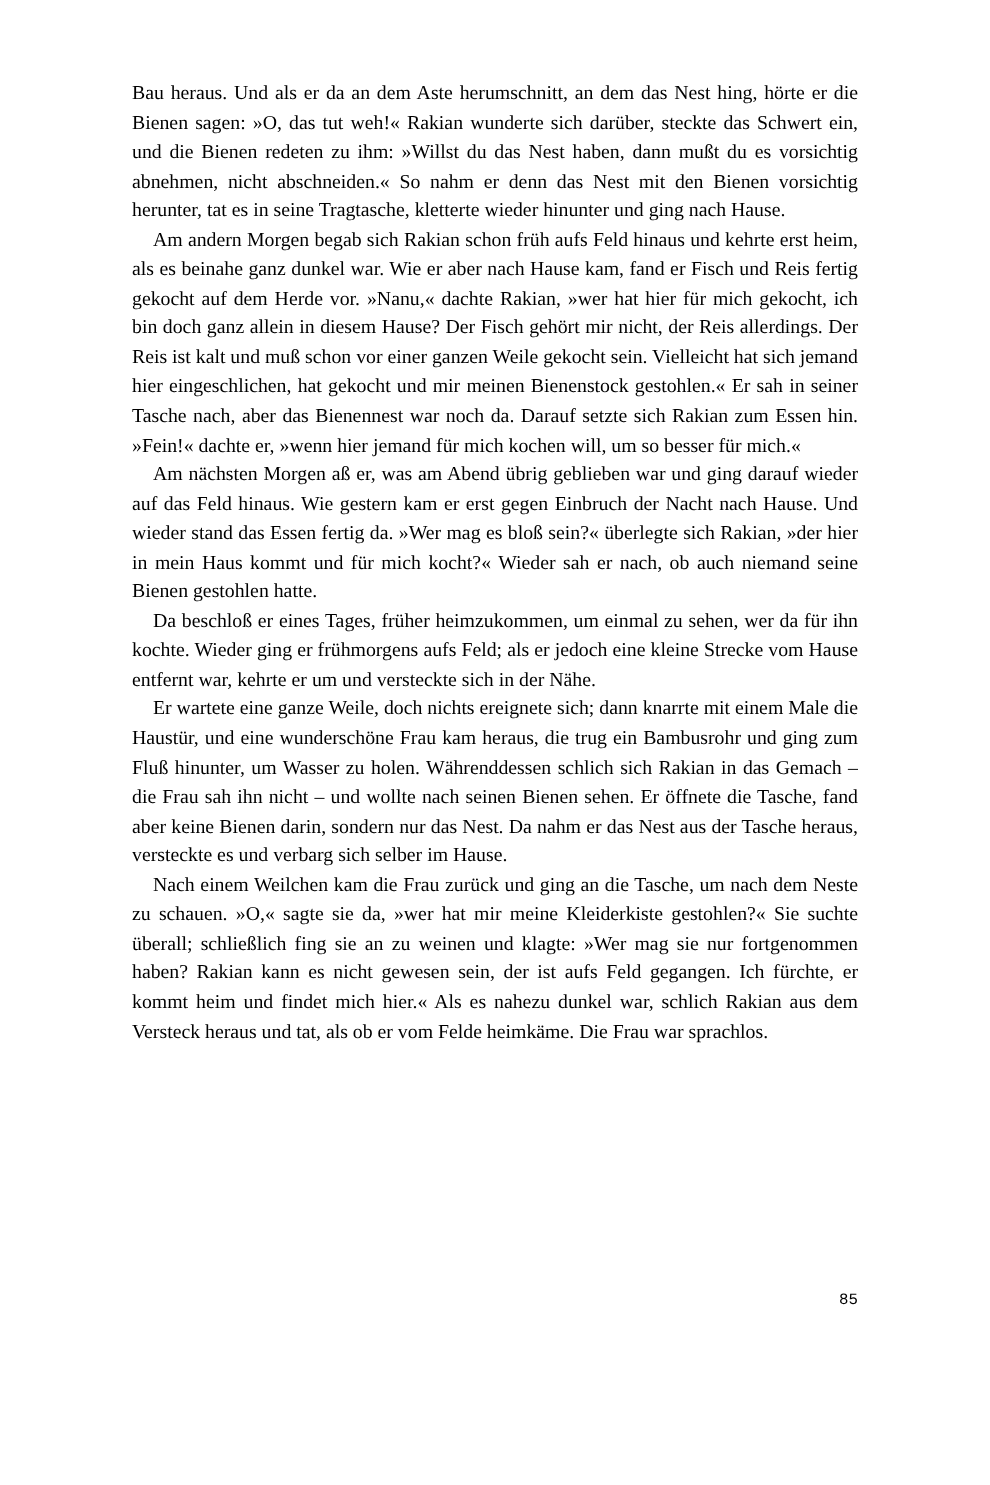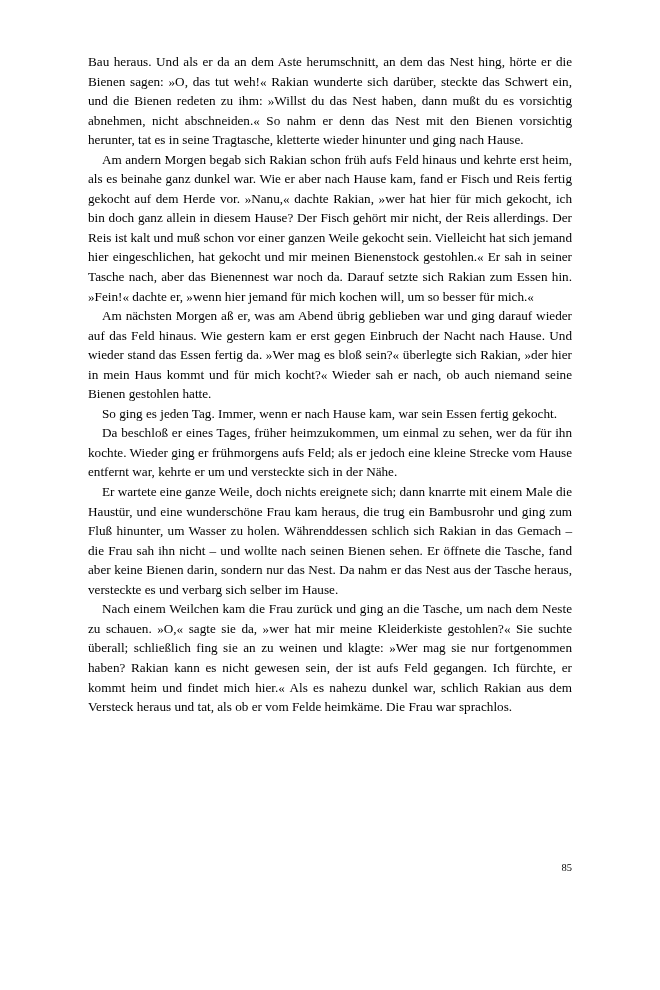--- a/index.html
+++ b/index.html
@@ -33,32 +33,31 @@
     text-indent: 0;
   }
   .body-text p.indent {
     text-indent: 14px;
   }
   .page-number {
     position: absolute;
     right: 88px;
     bottom: 45px;
     font-size: 10.5px;
-    font-family: Liberation Serif, serif;
+    font-family: Liberation Mono, monospace;
     color: #000000;
     text-align: center;
   }
 </style>
 </head>
 <body>
 
 <div class="page">
   <div class="body-text">
     <p>Bau heraus. Und als er da an dem Aste herumschnitt, an dem das Nest hing, hörte er die Bienen sagen: »O, das tut weh!« Rakian wunderte sich darüber, steckte das Schwert ein, und die Bienen redeten zu ihm: »Willst du das Nest haben, dann mußt du es vorsichtig abnehmen, nicht abschneiden.« So nahm er denn das Nest mit den Bienen vorsichtig herunter, tat es in seine Tragtasche, kletterte wieder hinunter und ging nach Hause.</p>
     <p class="indent">Am andern Morgen begab sich Rakian schon früh aufs Feld hinaus und kehrte erst heim, als es beinahe ganz dunkel war. Wie er aber nach Hause kam, fand er Fisch und Reis fertig gekocht auf dem Herde vor. »Nanu,« dachte Rakian, »wer hat hier für mich gekocht, ich bin doch ganz allein in diesem Hause? Der Fisch gehört mir nicht, der Reis allerdings. Der Reis ist kalt und muß schon vor einer ganzen Weile gekocht sein. Vielleicht hat sich jemand hier eingeschlichen, hat gekocht und mir meinen Bienenstock gestohlen.« Er sah in seiner Tasche nach, aber das Bienennest war noch da. Darauf setzte sich Rakian zum Essen hin. »Fein!« dachte er, »wenn hier jemand für mich kochen will, um so besser für mich.«</p>
     <p class="indent">Am nächsten Morgen aß er, was am Abend übrig geblieben war und ging darauf wieder auf das Feld hinaus. Wie gestern kam er erst gegen Einbruch der Nacht nach Hause. Und wieder stand das Essen fertig da. »Wer mag es bloß sein?« überlegte sich Rakian, »der hier in mein Haus kommt und für mich kocht?« Wieder sah er nach, ob auch niemand seine Bienen gestohlen hatte.</p>
-    <p class="indent">So ging es jeden Tag. Immer, wenn er nach Hause kam, war sein Essen fertig gekocht.</p>
     <p class="indent">Da beschloß er eines Tages, früher heimzukommen, um einmal zu sehen, wer da für ihn kochte. Wieder ging er frühmorgens aufs Feld; als er jedoch eine kleine Strecke vom Hause entfernt war, kehrte er um und versteckte sich in der Nähe.</p>
     <p class="indent">Er wartete eine ganze Weile, doch nichts ereignete sich; dann knarrte mit einem Male die Haustür, und eine wunderschöne Frau kam heraus, die trug ein Bambusrohr und ging zum Fluß hinunter, um Wasser zu holen. Währenddessen schlich sich Rakian in das Gemach – die Frau sah ihn nicht – und wollte nach seinen Bienen sehen. Er öffnete die Tasche, fand aber keine Bienen darin, sondern nur das Nest. Da nahm er das Nest aus der Tasche heraus, versteckte es und verbarg sich selber im Hause.</p>
     <p class="indent">Nach einem Weilchen kam die Frau zurück und ging an die Tasche, um nach dem Neste zu schauen. »O,« sagte sie da, »wer hat mir meine Kleiderkiste gestohlen?« Sie suchte überall; schließlich fing sie an zu weinen und klagte: »Wer mag sie nur fortgenommen haben? Rakian kann es nicht gewesen sein, der ist aufs Feld gegangen. Ich fürchte, er kommt heim und findet mich hier.« Als es nahezu dunkel war, schlich Rakian aus dem Versteck heraus und tat, als ob er vom Felde heimkäme. Die Frau war sprachlos.</p>
   </div>
   <div class="page-number">85</div>
 </div>
 
 </body></html>

